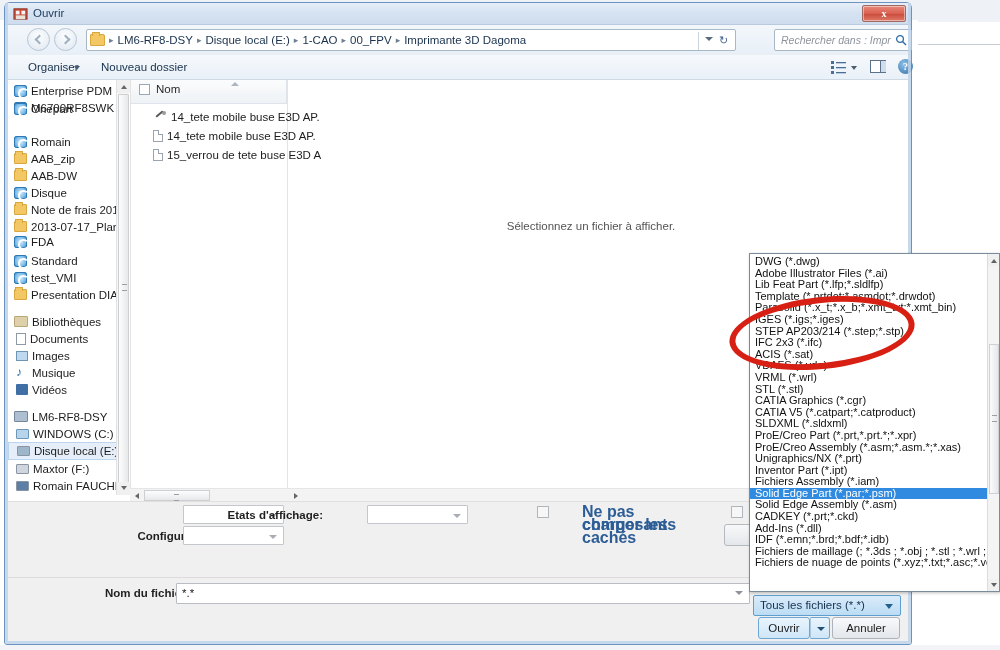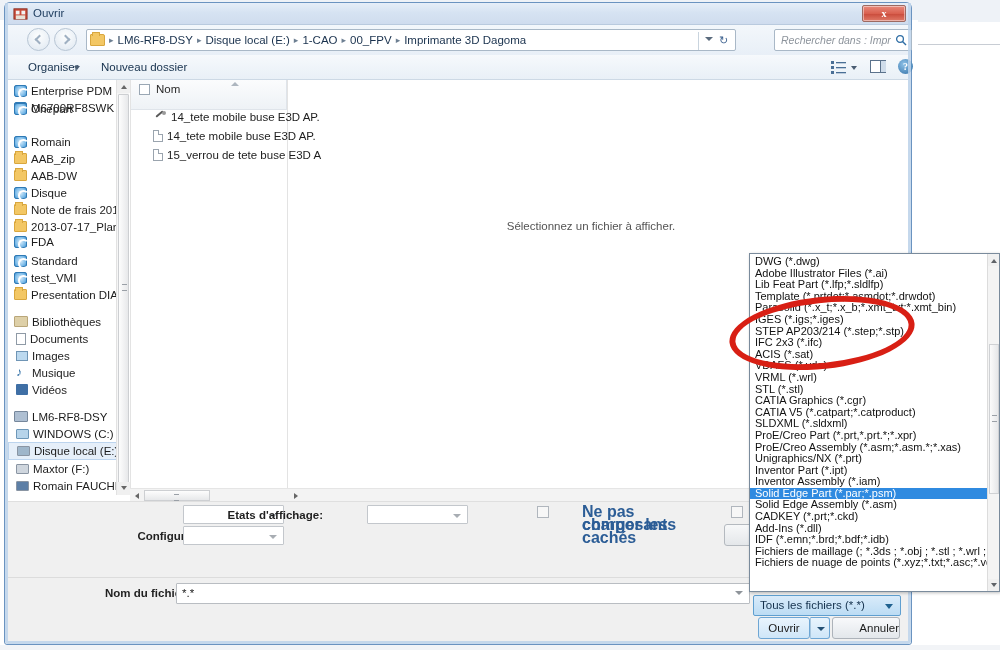--- a/index.html
+++ b/index.html
@@ -180,21 +180,21 @@
     content:""; position:absolute; left:3px; top:48%; width:5px; height:5px;
     border-top:1px solid #9aa0a7; border-bottom:1px solid #9aa0a7;
   }
 
   
   .filelist {
     position:absolute; left:122px; top:0; right:0; bottom:146px;
     background:#fff; border-left:1px solid #e3e3e3;
   }
   .col-header {
-    position:absolute; left:0; top:0; width:156px; height:30px;
+    position:absolute; left:0; top:0; width:156px; height:24px;
     background: linear-gradient(to bottom,#fbfcfd,#eef2f6);
     border-bottom:1px solid #dfe4ea; border-right:1px solid #dfe4ea;
   }
   .col-header .chk {
     position:absolute; left:8px; top:4px; width:11px; height:11px;
     border:1px solid #9aa7b4; background:#fff;
   }
   .col-header .lbl { position:absolute; left:25px; top:3px; font-size:11.5px; color:#2a2a2a; }
   .col-header .sortmark {
     position:absolute; left:100px; top:2px; width:0;height:0;
@@ -292,21 +292,21 @@
     border:1px solid #adb3ba;
     font-size:11.5px; color:#1b1b1b; text-align:center; line-height:20px;
   }
   .btn-open { left:758px; top:617px; width:52px;
     background: linear-gradient(to bottom,#e9f4fd,#cfe6f8); border-color:#6ea6d4; }
   .btn-open-split { left:810px; top:617px; width:20px;
     background: linear-gradient(to bottom,#e9f4fd,#cfe6f8); border-color:#6ea6d4;
     border-left:1px solid #a9c8e0; border-radius:0 3px 3px 0; }
   .btn-open-split:after{content:"";position:absolute;left:6px;top:9px;width:0;height:0;
     border-left:4px solid transparent;border-right:4px solid transparent;border-top:4px solid #234f74;}
-  .btn-cancel { left:832px; top:617px; width:68px;text-align:right; }
+  .btn-cancel { left:832px; top:617px; width:68px; }
 
   
   .dropdown {
     position:absolute; left:749px; top:253px; width:251px; height:339px;
     background:#fff; border:1px solid #7a8b9c;
     box-shadow: 1px 1px 3px rgba(0,0,0,.25);
     overflow:hidden;
   }
   .dd-list { position:absolute; left:0; top:2px; width:238px; }
   .dd-item {
@@ -604,21 +604,21 @@
         <div class="dd-item">VDAFS (*.vda)</div>
         <div class="dd-item">VRML (*.wrl)</div>
         <div class="dd-item">STL (*.stl)</div>
         <div class="dd-item">CATIA Graphics (*.cgr)</div>
         <div class="dd-item">CATIA V5 (*.catpart;*.catproduct)</div>
         <div class="dd-item">SLDXML (*.sldxml)</div>
         <div class="dd-item">ProE/Creo Part (*.prt,*.prt.*;*.xpr)</div>
         <div class="dd-item">ProE/Creo Assembly (*.asm;*.asm.*;*.xas)</div>
         <div class="dd-item">Unigraphics/NX (*.prt)</div>
         <div class="dd-item">Inventor Part (*.ipt)</div>
-        <div class="dd-item">Inventor Assembly (*.iam)</div>
+        <div class="dd-item">Fichiers Assembly (*.iam)</div>
         <div class="dd-item sel">Solid Edge Part (*.par;*.psm)</div>
         <div class="dd-item">Solid Edge Assembly (*.asm)</div>
         <div class="dd-item">CADKEY (*.prt;*.ckd)</div>
         <div class="dd-item">Add-Ins (*.dll)</div>
         <div class="dd-item">IDF (*.emn;*.brd;*.bdf;*.idb)</div>
         <div class="dd-item">Fichiers de maillage (; *.3ds ; *.obj ; *.stl ; *.wrl ; *.ply ; *.pl</div>
         <div class="dd-item">Fichiers de nuage de points (*.xyz;*.txt;*.asc;*.vda;*.igs;*.il</div>
       </div>
     <div class="dd-scroll">
       <div class="up"></div>

